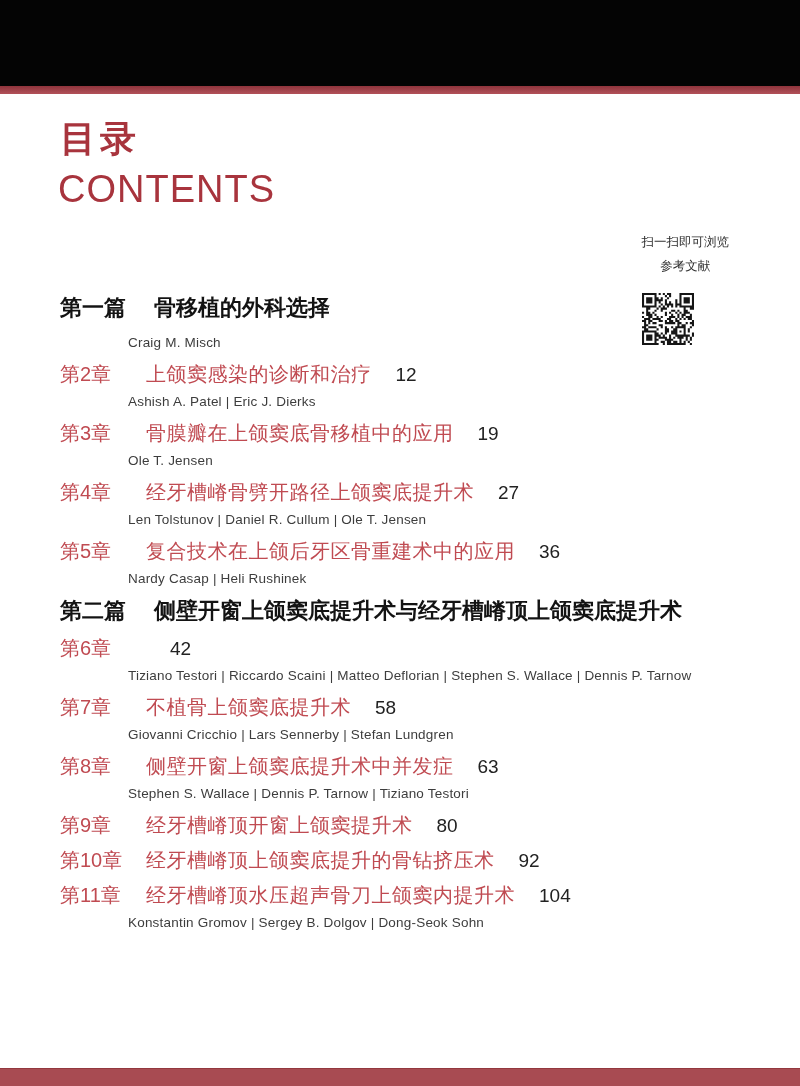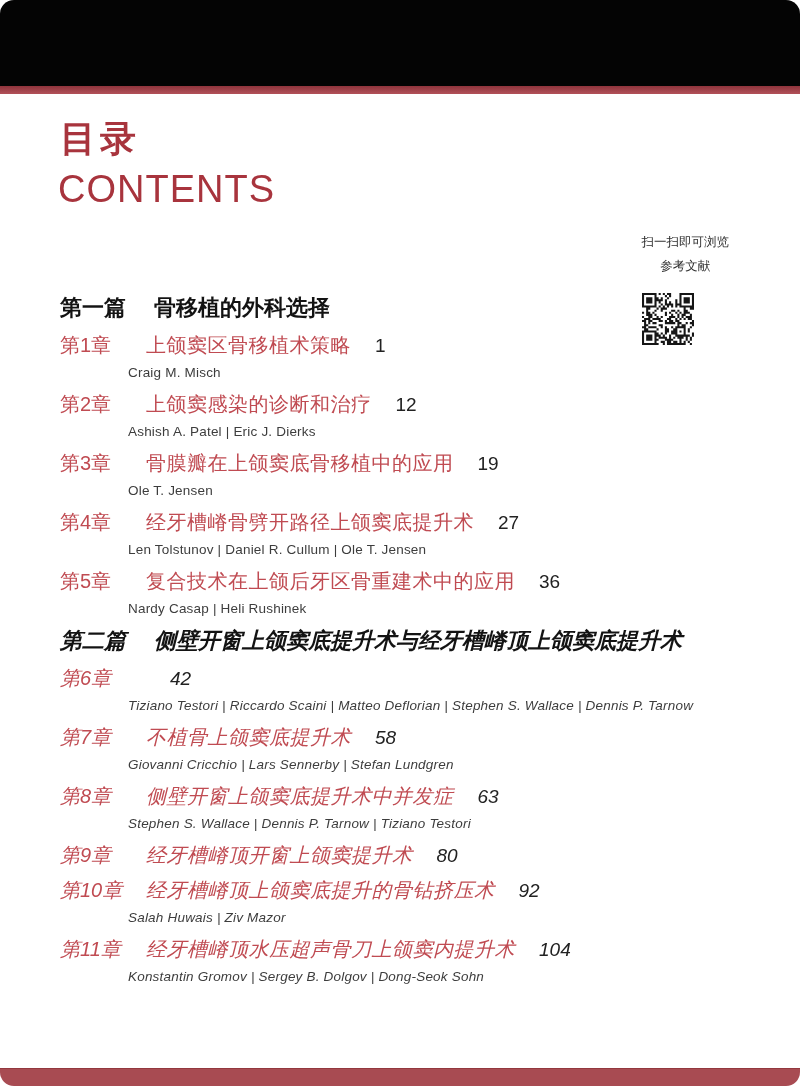--- a/index.html
+++ b/index.html
@@ -8,37 +8,36 @@
     --stripe-red:#a84b52;
     --author-gray:#3d3d3d;
     --page-num:#222222;
   }
   *{margin:0;padding:0;box-sizing:border-box;}
   html,body{background:#ffffff;}
   body{width:800px;}
   .page{
     position:relative;width:800px;height:1086px;background:#ffffff;overflow:hidden;
     font-family:"Liberation Sans","DejaVu Sans",sans-serif;
-    border-radius:14px;
   }
   .top-black-band{position:absolute;top:0;left:0;right:0;height:86px;background:#040404;}
   .top-red-stripe{position:absolute;top:86px;left:0;right:0;height:8px;
     background:linear-gradient(#8f343c,#b25159);}
   .title-cn{position:absolute;left:60px;top:118px;font-size:36px;line-height:42px;
     font-weight:600;letter-spacing:4px;color:var(--title-red);}
   .title-en{position:absolute;left:58px;top:170px;font-size:38px;line-height:38px;
     font-weight:400;letter-spacing:1px;color:var(--title-red);}
   .qr-block{position:absolute;top:226px;right:71px;display:flex;gap:15px;align-items:flex-start;flex-direction:column;}
   .qr-caption{margin-top:4px;font-size:12.5px;line-height:24px;color:#2f2f2f;text-align:center;}
   .qr-code{width:52px;height:52px;}
   .qr-code svg{display:block;width:52px;height:52px;}
   .toc{position:absolute;left:60px;top:296px;right:36px;}
   .part-heading{display:flex;gap:28px;font-size:22px;line-height:24px;font-weight:bold;
     color:#131313;margin:0 0 14px 0;white-space:nowrap;}
-  .part + .part{font-style:italic;}
+  .part + .part{}
   .chapter{margin-bottom:12px;}
   .chapter-line{display:flex;align-items:baseline;font-size:20px;line-height:22px;
     color:var(--chapter-red);white-space:nowrap;}
   .chap-num{min-width:86px;flex-shrink:0;}
   .chap-title{letter-spacing:0.5px;}
   .chap-page{margin-left:24px;color:var(--page-num);font-size:19px;}
   .chap-authors{padding-left:68px;margin-top:7px;font-size:13.5px;line-height:17px;
     color:var(--author-gray);letter-spacing:0.2px;}
   .folio{position:absolute;left:54px;top:1087px;font-size:13.5px;color:#3a3a3a;}
   .bottom-stripe{position:absolute;bottom:0;left:0;right:0;height:18px;
@@ -68,25 +67,20 @@
   </div>
 
   <main class="toc" id="toc">
   <section class="part">
     <h2 class="part-heading">
       <span class="part-label">第一篇</span>
       <span class="part-title">骨移植的外科选择</span>
     </h2>
     <div class="chapters">
   <div class="chapter">
-    <div class="chapter-line">
-      <span class="chap-num">第1章</span>
-      <span class="chap-title">上颌窦区骨移植术策略</span>
-      <span class="chap-page">1</span>
-    </div>
     <div class="chap-authors">Craig M. Misch</div>
   </div>
 
   <div class="chapter">
     <div class="chapter-line">
       <span class="chap-num">第2章</span>
       <span class="chap-title">上颌窦感染的诊断和治疗</span>
       <span class="chap-page">12</span>
     </div>
     <div class="chap-authors">Ashish A. Patel | Eric J. Dierks</div>
@@ -160,21 +154,20 @@
       <span class="chap-page">80</span>
     </div>
   </div>
 
   <div class="chapter">
     <div class="chapter-line">
       <span class="chap-num">第10章</span>
       <span class="chap-title">经牙槽嵴顶上颌窦底提升的骨钻挤压术</span>
       <span class="chap-page">92</span>
     </div>
-    <div class="chap-authors">Salah Huwais | Ziv Mazor</div>
   </div>
 
   <div class="chapter">
     <div class="chapter-line">
       <span class="chap-num">第11章</span>
       <span class="chap-title">经牙槽嵴顶水压超声骨刀上颌窦内提升术</span>
       <span class="chap-page">104</span>
     </div>
     <div class="chap-authors">Konstantin Gromov | Sergey B. Dolgov | Dong-Seok Sohn</div>
   </div>

